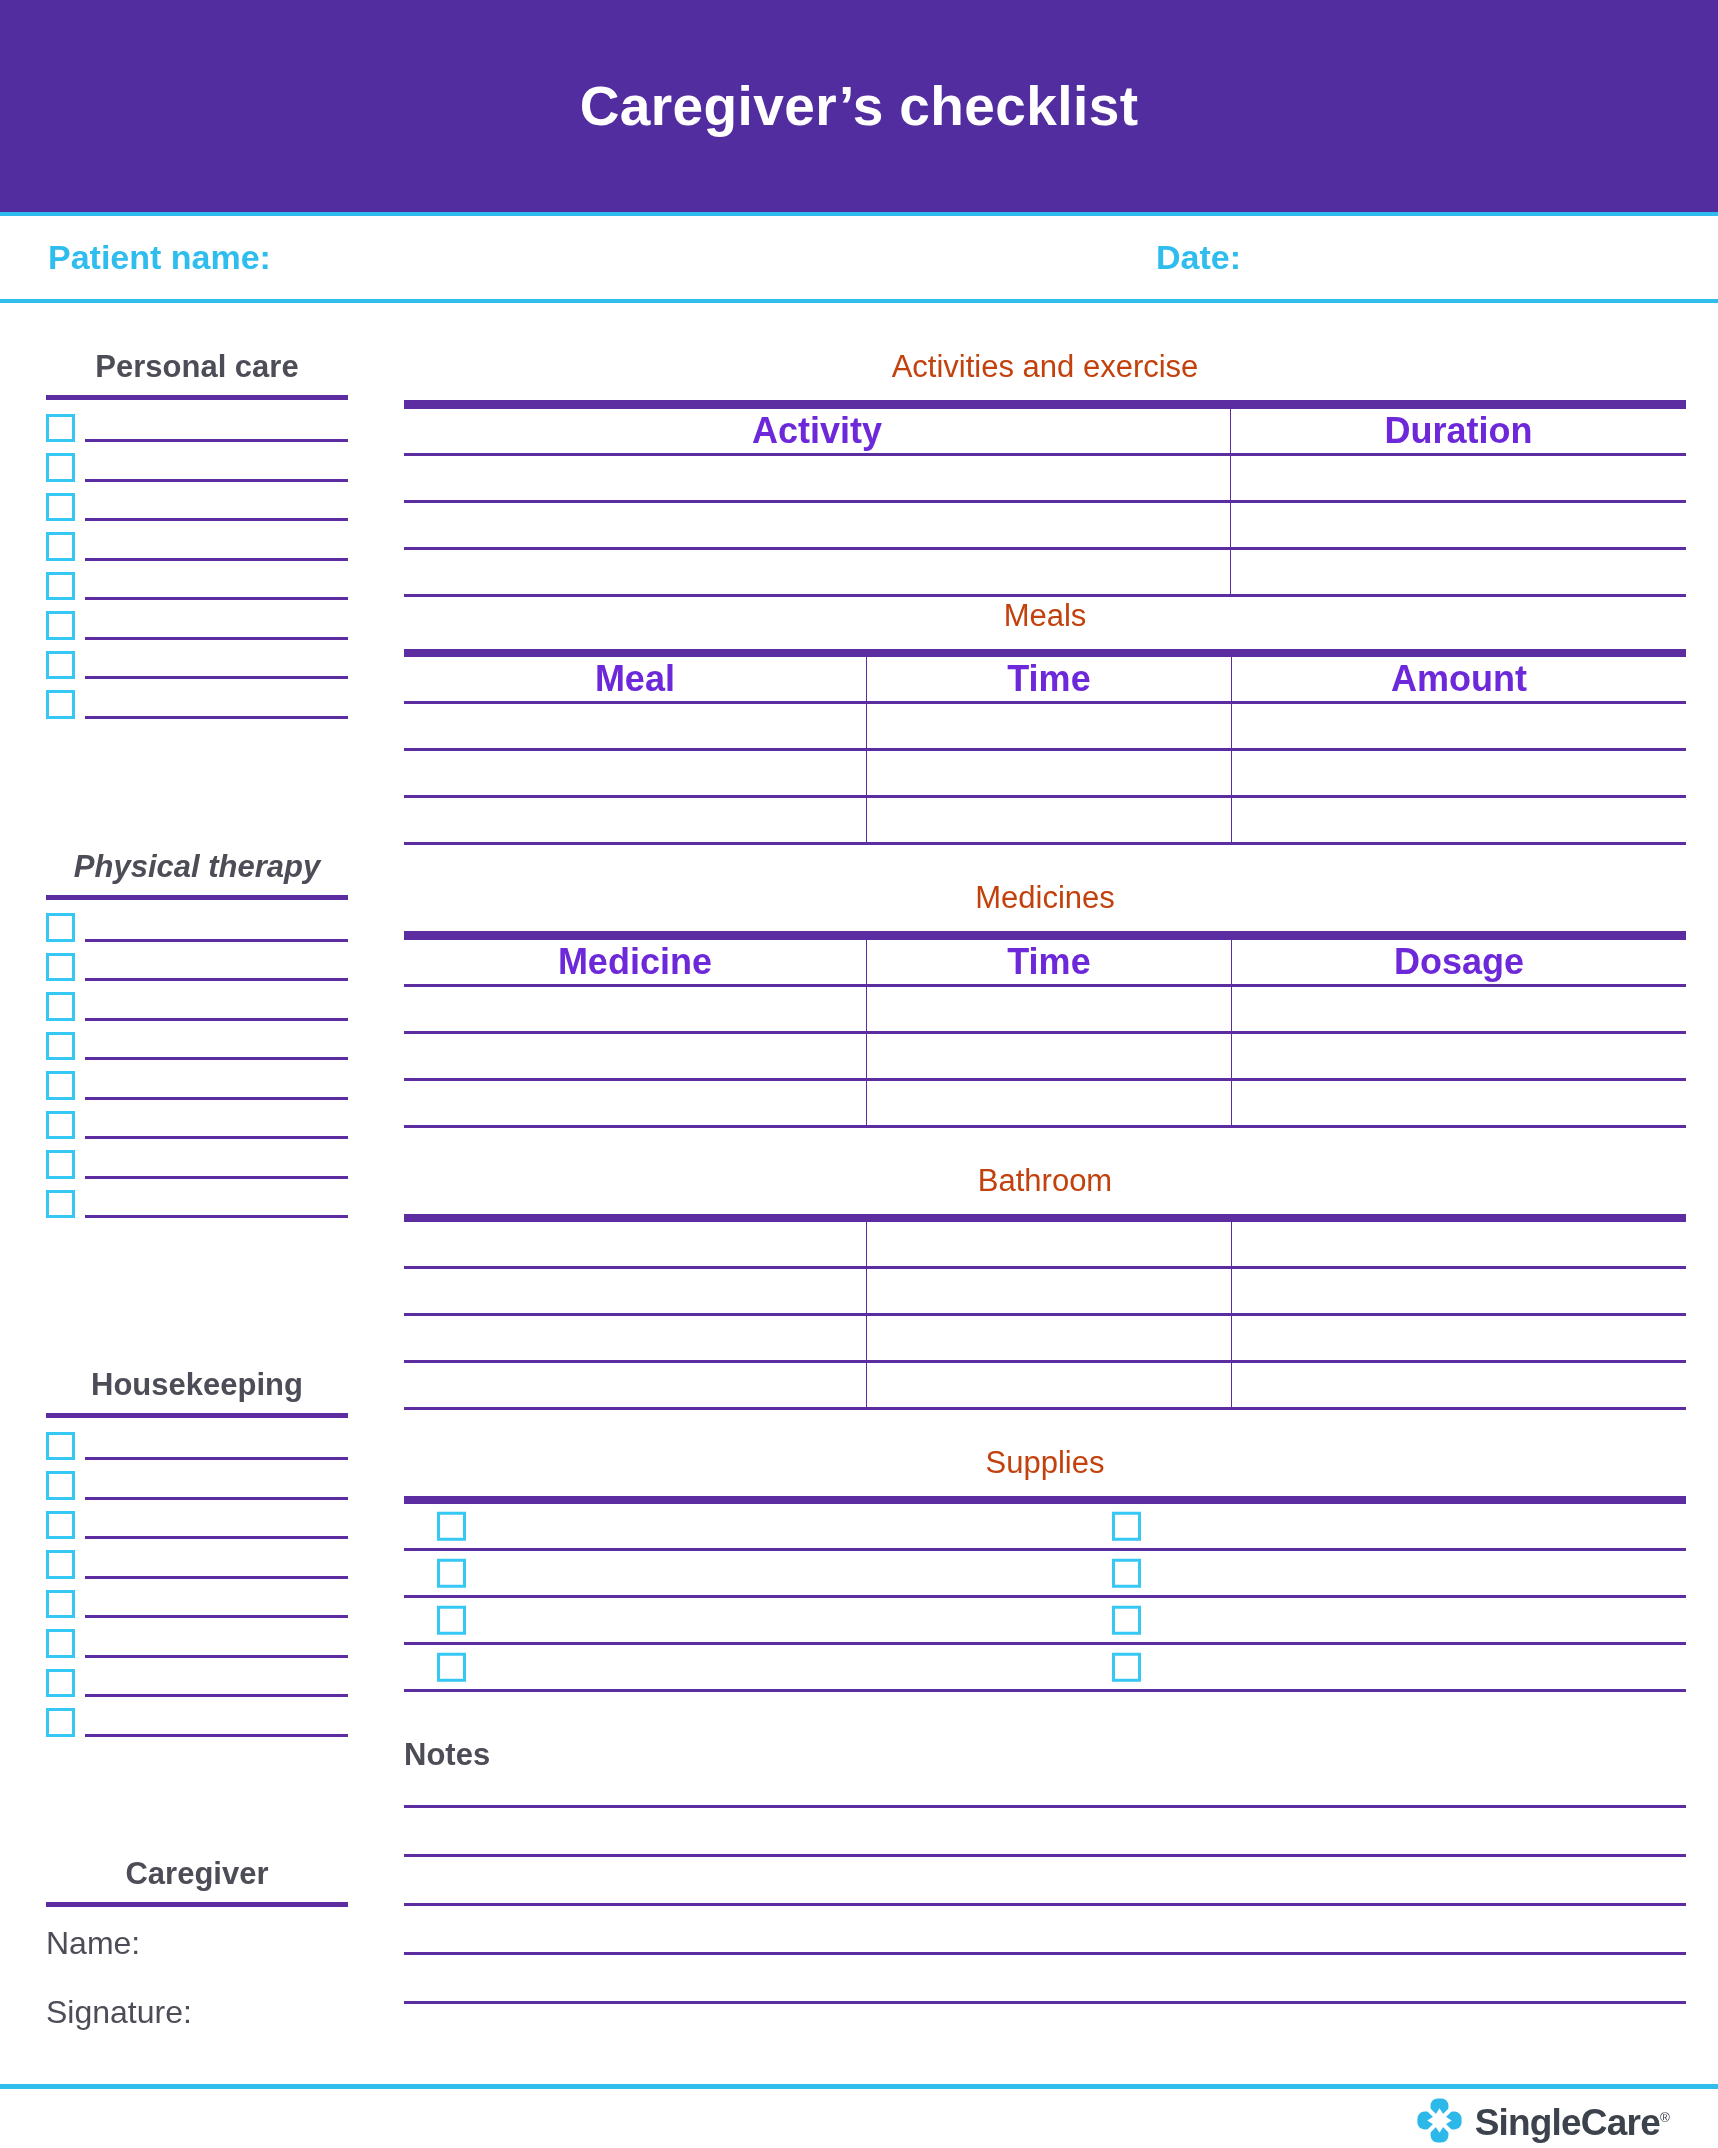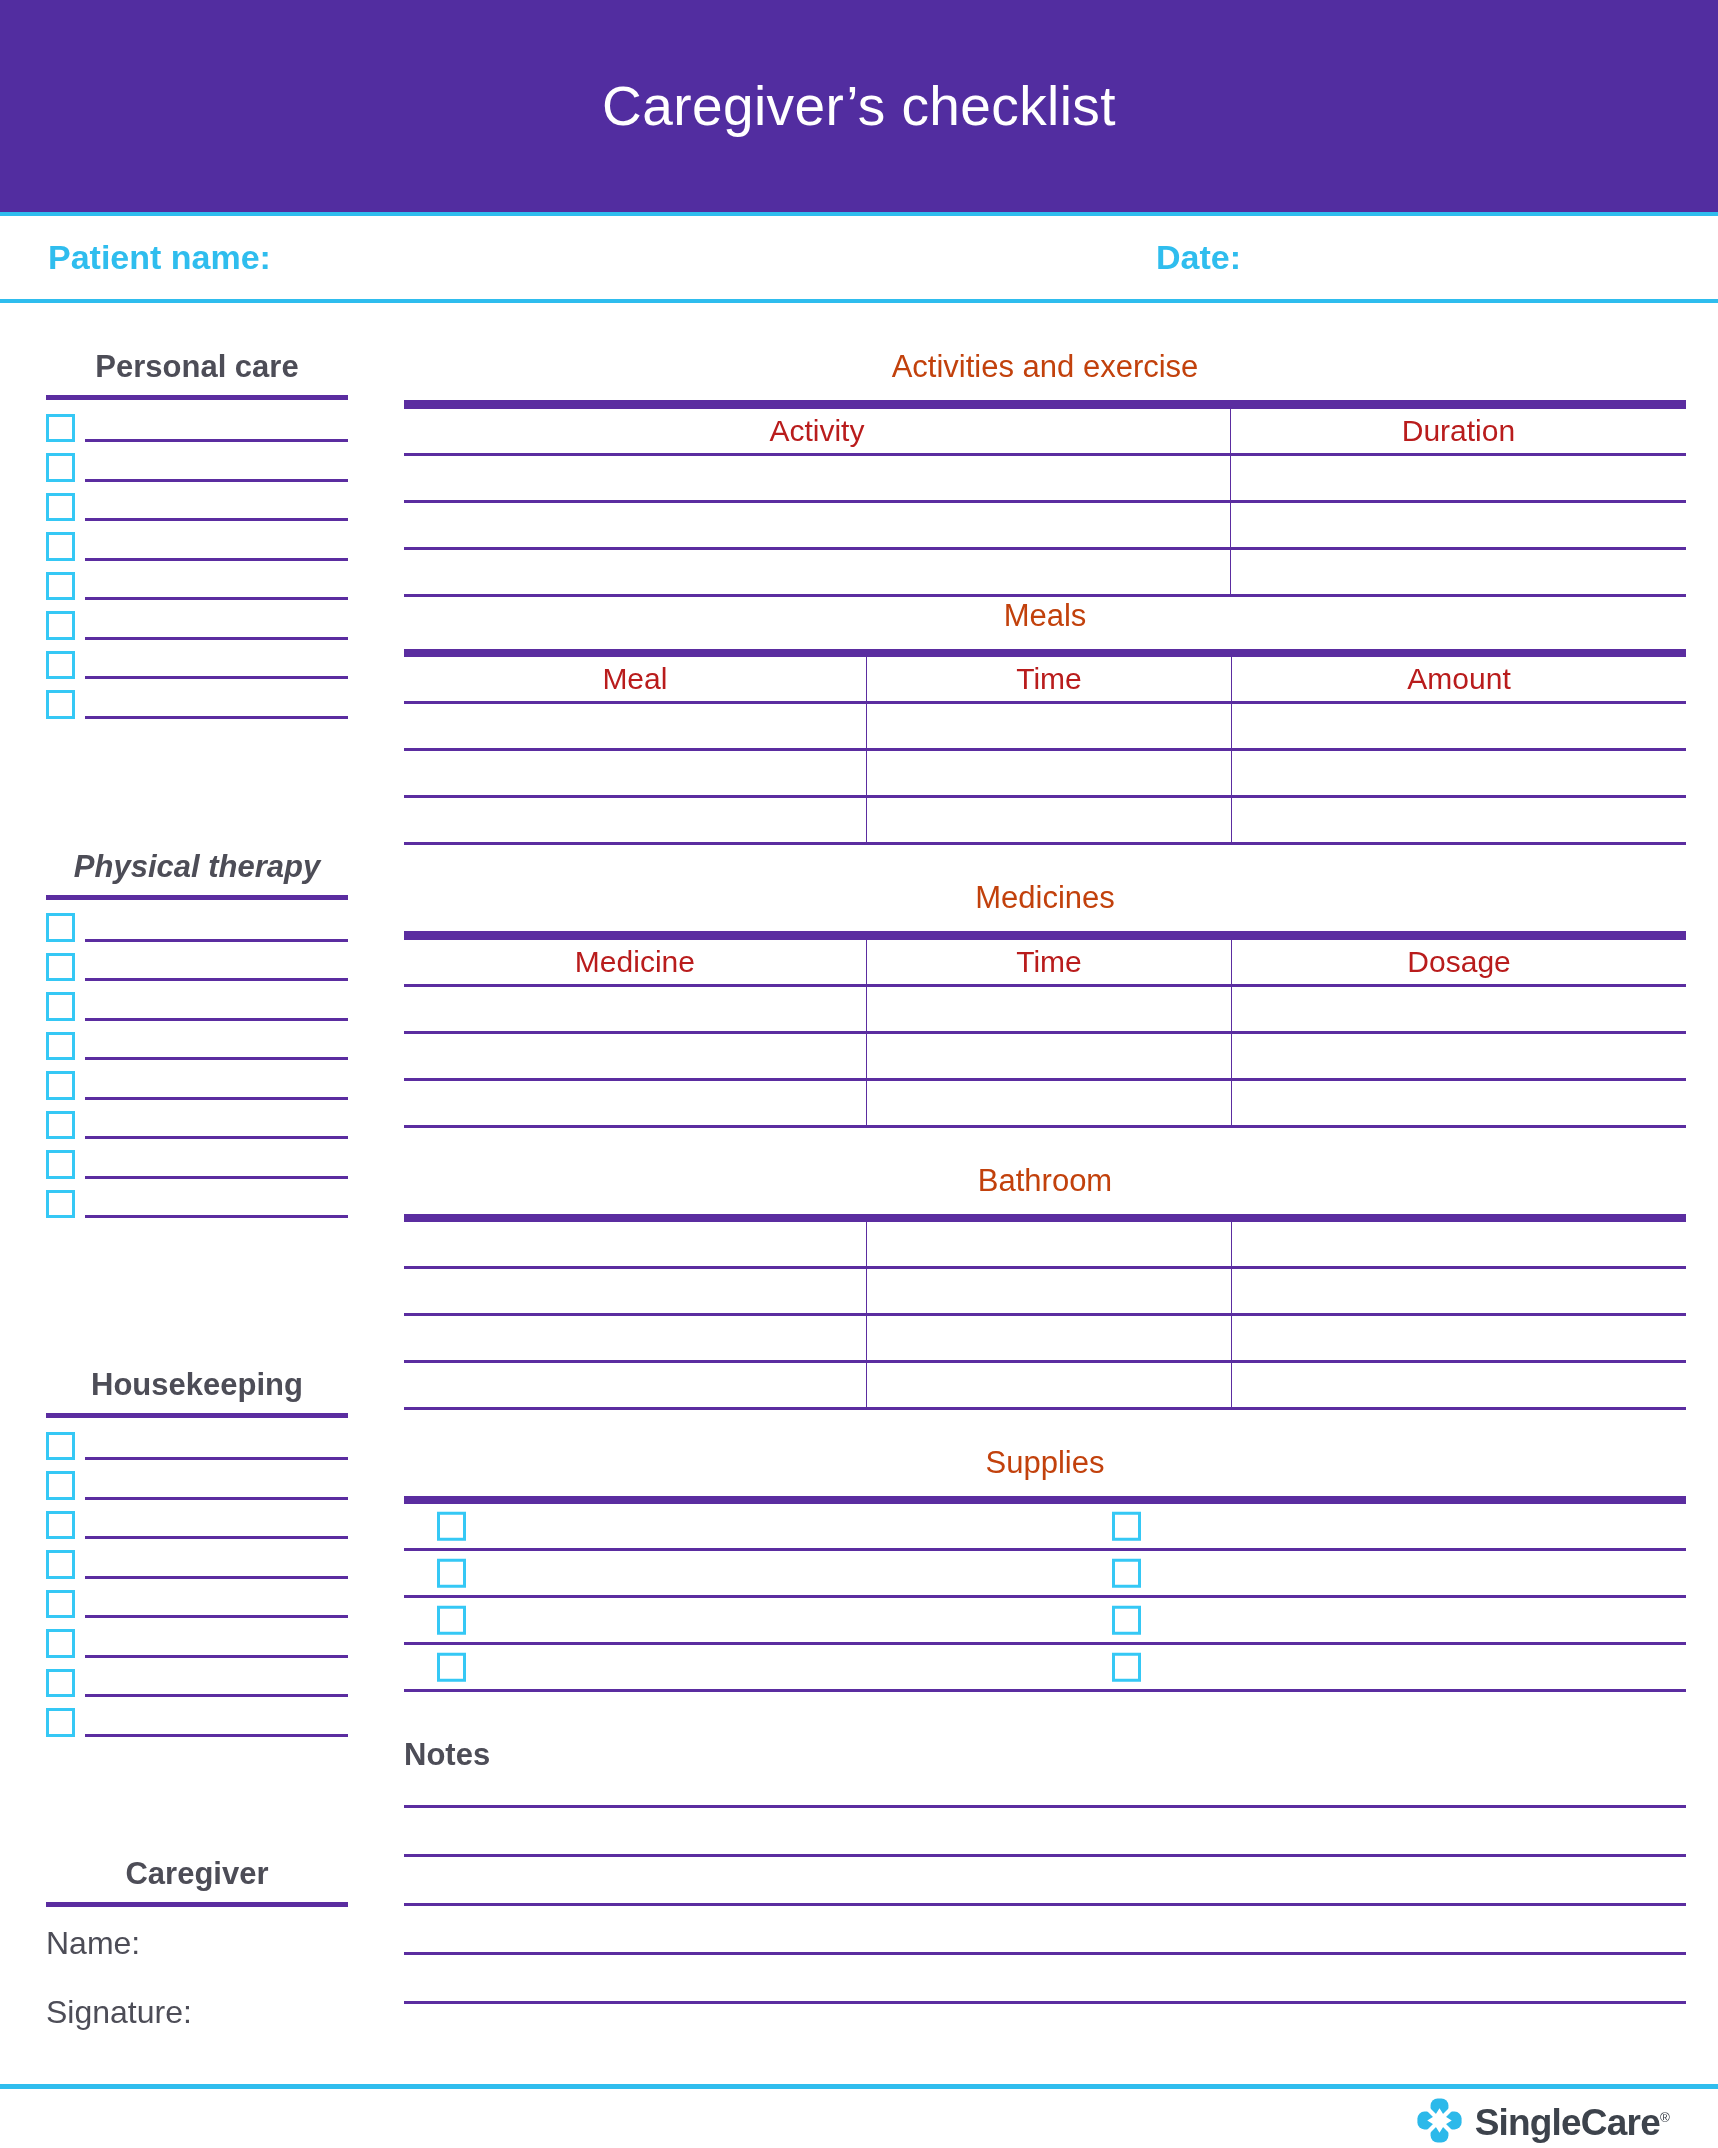--- a/index.html
+++ b/index.html
@@ -1,21 +1,21 @@
 <!DOCTYPE html>
 <html style="font-size:13.4px"><head>
 <meta charset="utf-8">
 <style>
   html,body{margin:0;padding:0;background:#fff;}
   .page{position:relative;width:1718px;height:2148px;background:#fff;
         font-family:"Liberation Sans",sans-serif;overflow:hidden;}
 
   
   .banner{height:212px;background:#522da0;display:flex;align-items:center;justify-content:center;}
-  .banner h1{margin:6px;color:#ffffff;font-size:55px;font-weight:400;letter-spacing:0.4px;text-align:center;}
+  .banner h1{margin:6px;color:#ffffff;font-size:55px;font-weight:700;letter-spacing:0.4px;text-align:center;}
   .rule-cyan{height:4.2px;background:#2fbdee;}
 
   
   .patient-bar{position:relative;height:83px;padding-left:9px;}
   .pb-label{position:absolute;top:0;height:100%;display:flex;align-items:center;
             color:#2fbdee;font-size:34px;font-weight:700;}
   .pb-patient{left:48px;}
   .pb-date{left:1156px;}
 
   
@@ -38,21 +38,21 @@
   .cg-signature{margin-top:32px;}
 
   
   .r-title{font-size:31px;font-weight:400;color:#c2410c;text-align:center;line-height:37px;}
   .tbl{margin-top:15px;}
   .tbl-topbar{height:8.4px;background:#5b2da0;}
   .tr{display:flex;height:44px;border-bottom:3.4px solid #5b2da0;}
   .td{box-sizing:border-box;border-right:1.7px solid #5b2da0;height:100%;}
   .td:last-child{border-right:none;}
   .th{display:flex;align-items:center;justify-content:center;
-      font-size:30px;font-weight:400;color:#b91c1c;}
+      font-size:36px;font-weight:700;color:#6d28d9;}
   .r-meals{}
   .r-medicines{margin-top:34px;}
   .r-bathroom{margin-top:34px;}
   .r-supplies{margin-top:34px;}
   .r-notes{margin-top:45px;}
 
   
   .s-row{position:relative;height:44px;border-bottom:3.4px solid #5b2da0;}
   .s-row .cb{position:absolute;top:50%;transform:translateY(-50%);}
   .s-cb1{left:33px;}

